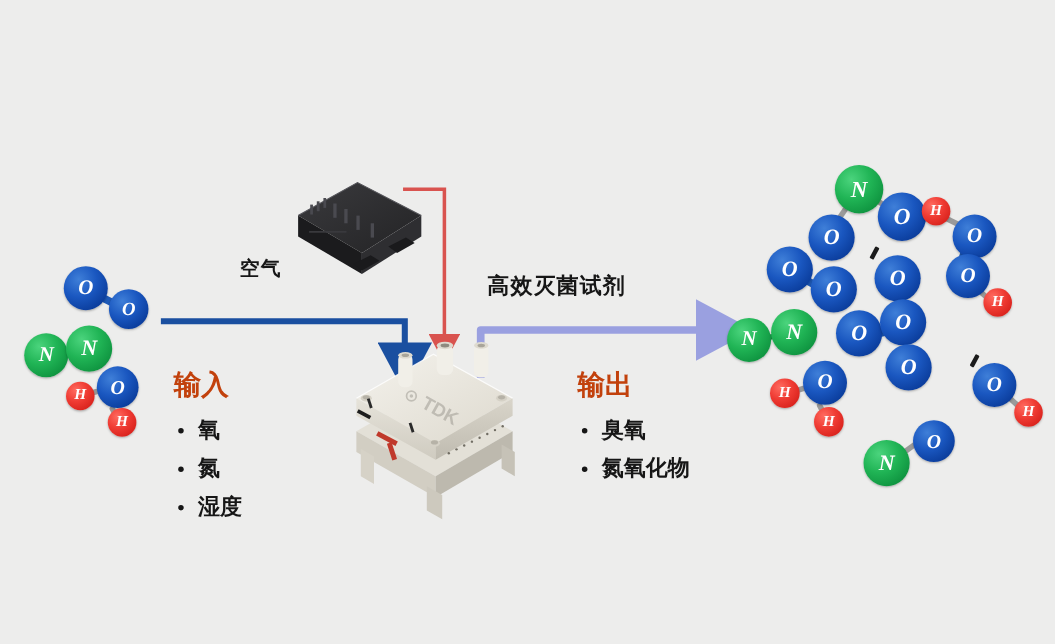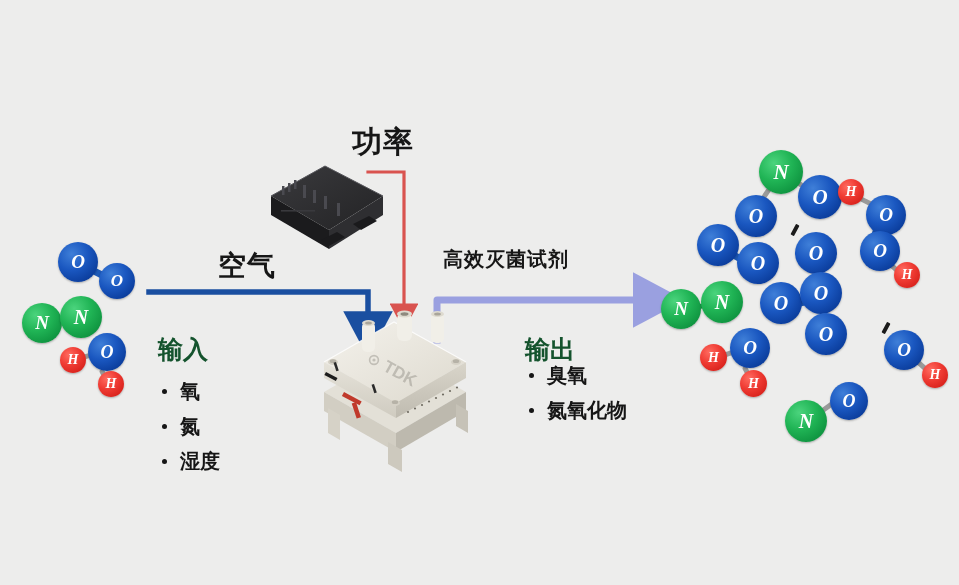--- a/index.html
+++ b/index.html
@@ -23,26 +23,26 @@
   .abs { position: absolute; }
 
   
   .hdr {
     font-weight: 700;
     color: #161616;
     letter-spacing: 1px;
     white-space: nowrap;
   }
   #label-power  { left: 352px; top: 122px; font-size: 30px; }
-  #label-air    { left: 218px; top: 247px; font-size: 28px; }
+  #label-air    { left: 218px; top: 232px; font-size: 18px; }
   #label-agent  { left: 443px; top: 246px; font-size: 20px; }
 
   .section-title {
     font-weight: 700;
-    color: #14532d;
+    color: #c2410c;
     font-size: 25px;
     white-space: nowrap;
   }
   #input-title  { left: 158px; top: 333px; }
   #output-title { left: 525px; top: 333px; }
 
   .bullet-list {
     list-style: none;
     margin: 0;
     padding: 0;
@@ -61,21 +61,21 @@
     content: "";
     position: absolute;
     left: 2px;
     top: 9px;
     width: 5px;
     height: 5px;
     border-radius: 50%;
     background: #161616;
   }
   #input-bullets  { left: 160px; top: 380px; }
-  #output-bullets { left: 527px; top: 364px; }
+  #output-bullets { left: 527px; top: 380px; }
 
   
   svg.overlay {
     position: absolute;
     left: 0; top: 0;
     width: 959px;
     height: 585px;
     pointer-events: none;
   }
 
@@ -270,21 +270,20 @@
       <circle cx="119" cy="108.5" r="1.1"></circle>
       <circle cx="126" cy="105" r="1.1"></circle>
       <circle cx="133" cy="101.5" r="1.1"></circle>
       <circle cx="140" cy="98" r="1.1"></circle>
       <circle cx="147" cy="94.5" r="1.1"></circle>
       <circle cx="154" cy="91" r="1.1"></circle>
       <circle cx="161" cy="87.5" r="1.1"></circle>
     </g>
   </svg>
 
-  <div class="abs hdr" id="label-power">功率</div>
   <div class="abs hdr" id="label-air">空气</div>
   <div class="abs hdr" id="label-agent">高效灭菌试剂</div>
 
   <div class="abs section-title" id="input-title">输入</div>
   <div class="abs section-title" id="output-title">输出</div>
 
   <ul class="abs bullet-list" id="input-bullets">
     <li>氧</li>
     <li>氮</li>
     <li>湿度</li>

